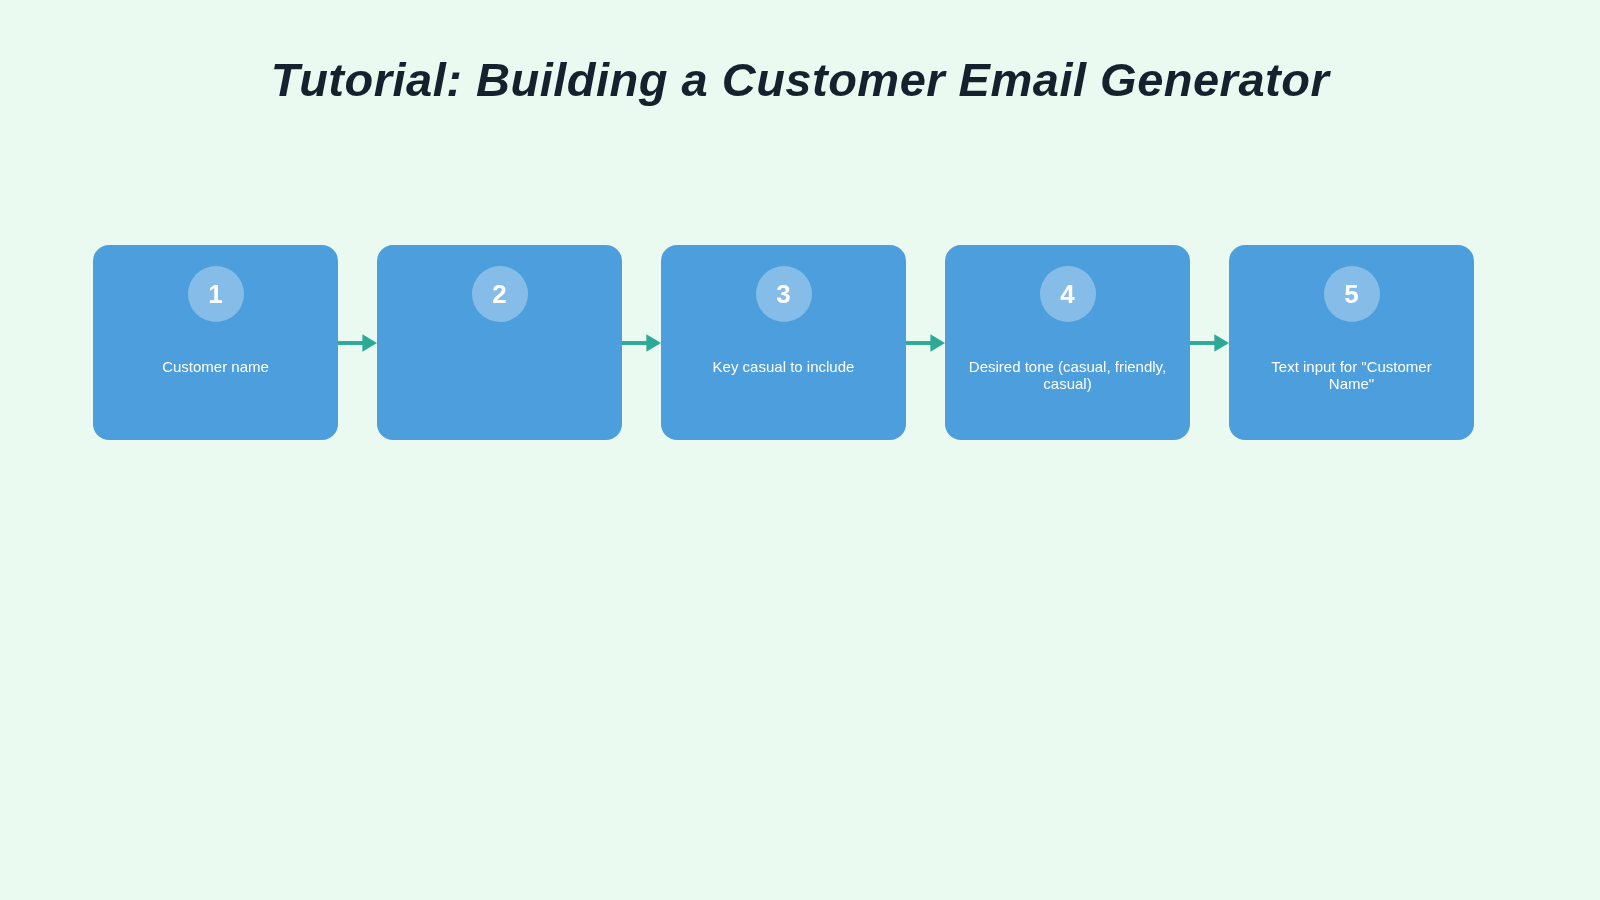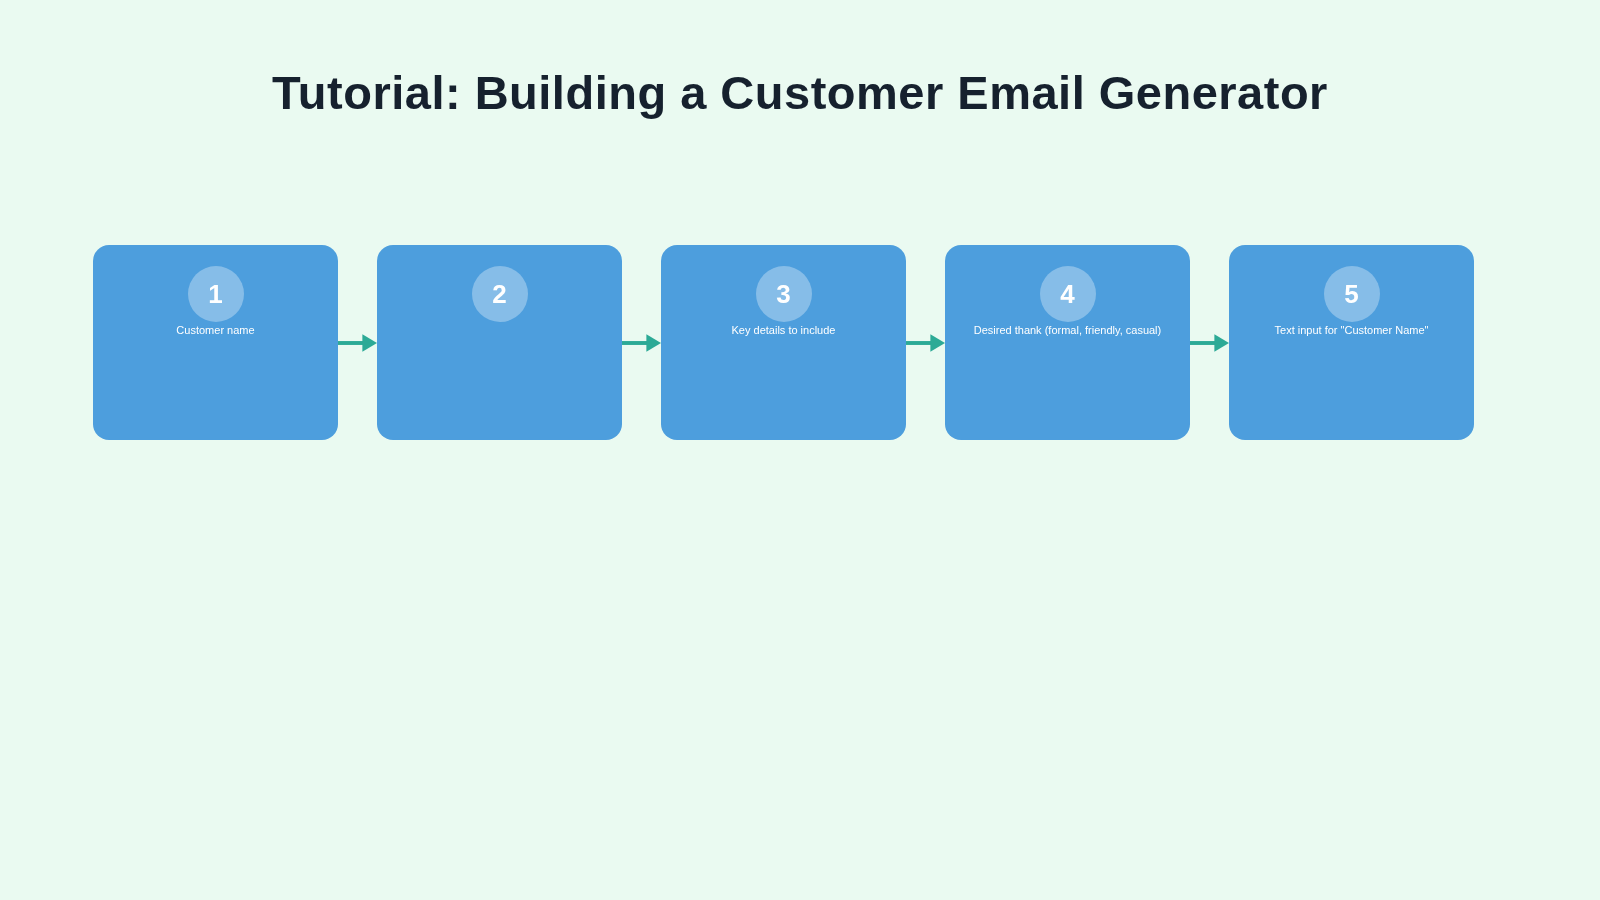--- a/index.html
+++ b/index.html
@@ -14,27 +14,28 @@
   html, body {
     margin: 0;
     padding: 0;
     width: 1600px;
     height: 900px;
     background: var(--background);
     font-family: "Liberation Sans", sans-serif;
     overflow: hidden;
   }
   h1.page-title {
-    margin: 13px;
+    margin: 0;
     padding-top: 52px;
     font-size: 47px;
     font-weight: 700;
     text-align: center;
     color: var(--title);
     letter-spacing: 0.5px;
+    font-style: italic;
   }
   .flow {
     position: absolute;
     top: 245px;
     left: 93px;
     display: flex;
     align-items: center;
   }
   .step-card {
     width: 245px;
@@ -56,22 +57,23 @@
     align-items: center;
     justify-content: center;
     flex: none;
   }
   .step-number {
     color: var(--card-text);
     font-size: 26px;
     font-weight: 700;
   }
   .step-label {
+    margin-top: 36px;
     color: var(--card-text);
-    font-size: 11px;
+    font-size: 15px;
     line-height: 17px;
     text-align: center;
   }
   .arrow-gap {
     width: 39px;
     flex: none;
     display: flex;
     align-items: center;
     justify-content: center;
     color: var(--arrow);
@@ -109,35 +111,35 @@
     <svg width="40" height="26" viewBox="0 0 40 26">
       <line x1="0" y1="13" x2="27" y2="13" stroke="currentColor" stroke-width="4"></line>
       <path d="M25 4 L40 13 L25 22 Z" fill="currentColor"></path>
     </svg>
   </div>
 
   <div class="step-card">
     <div class="step-circle">
       <span class="step-number">3</span>
     </div>
-    <div class="step-label">Key details to include</div>
+    <div class="step-label">Key casual to include</div>
   </div>
 
   <div class="arrow-gap">
     <svg width="40" height="26" viewBox="0 0 40 26">
       <line x1="0" y1="13" x2="27" y2="13" stroke="currentColor" stroke-width="4"></line>
       <path d="M25 4 L40 13 L25 22 Z" fill="currentColor"></path>
     </svg>
   </div>
 
   <div class="step-card">
     <div class="step-circle">
       <span class="step-number">4</span>
     </div>
-    <div class="step-label">Desired thank (formal, friendly, casual)</div>
+    <div class="step-label">Desired tone (casual, friendly, casual)</div>
   </div>
 
   <div class="arrow-gap">
     <svg width="40" height="26" viewBox="0 0 40 26">
       <line x1="0" y1="13" x2="27" y2="13" stroke="currentColor" stroke-width="4"></line>
       <path d="M25 4 L40 13 L25 22 Z" fill="currentColor"></path>
     </svg>
   </div>
 
   <div class="step-card">

